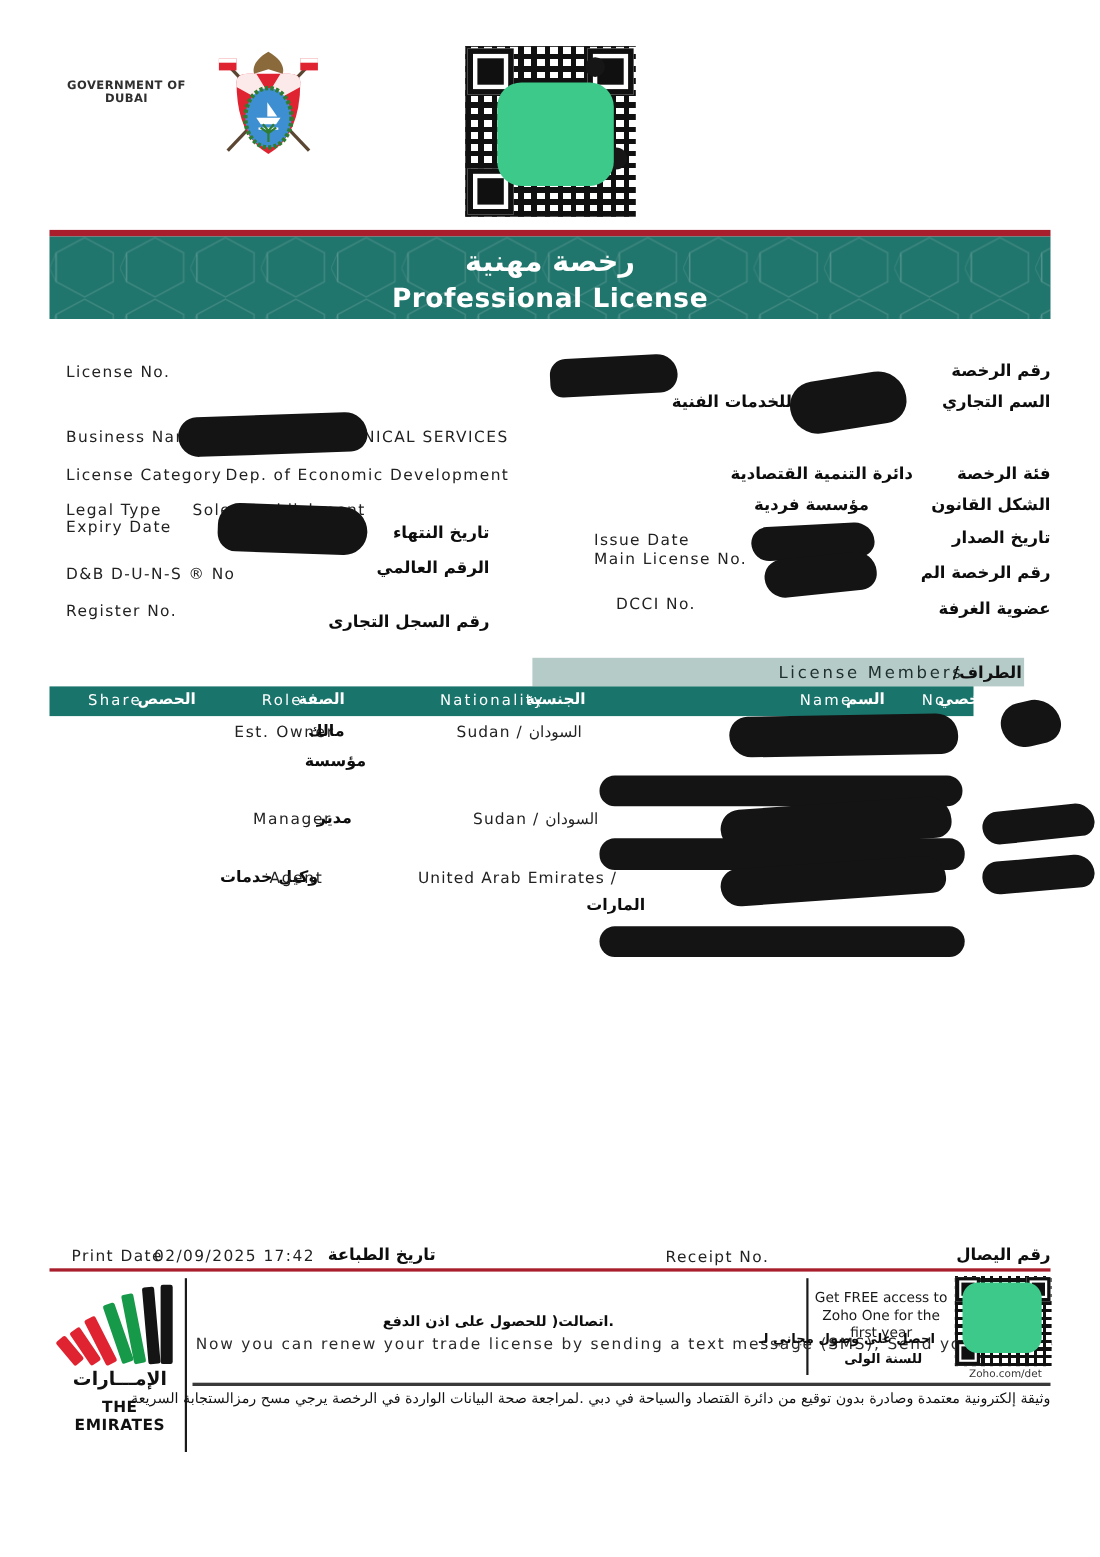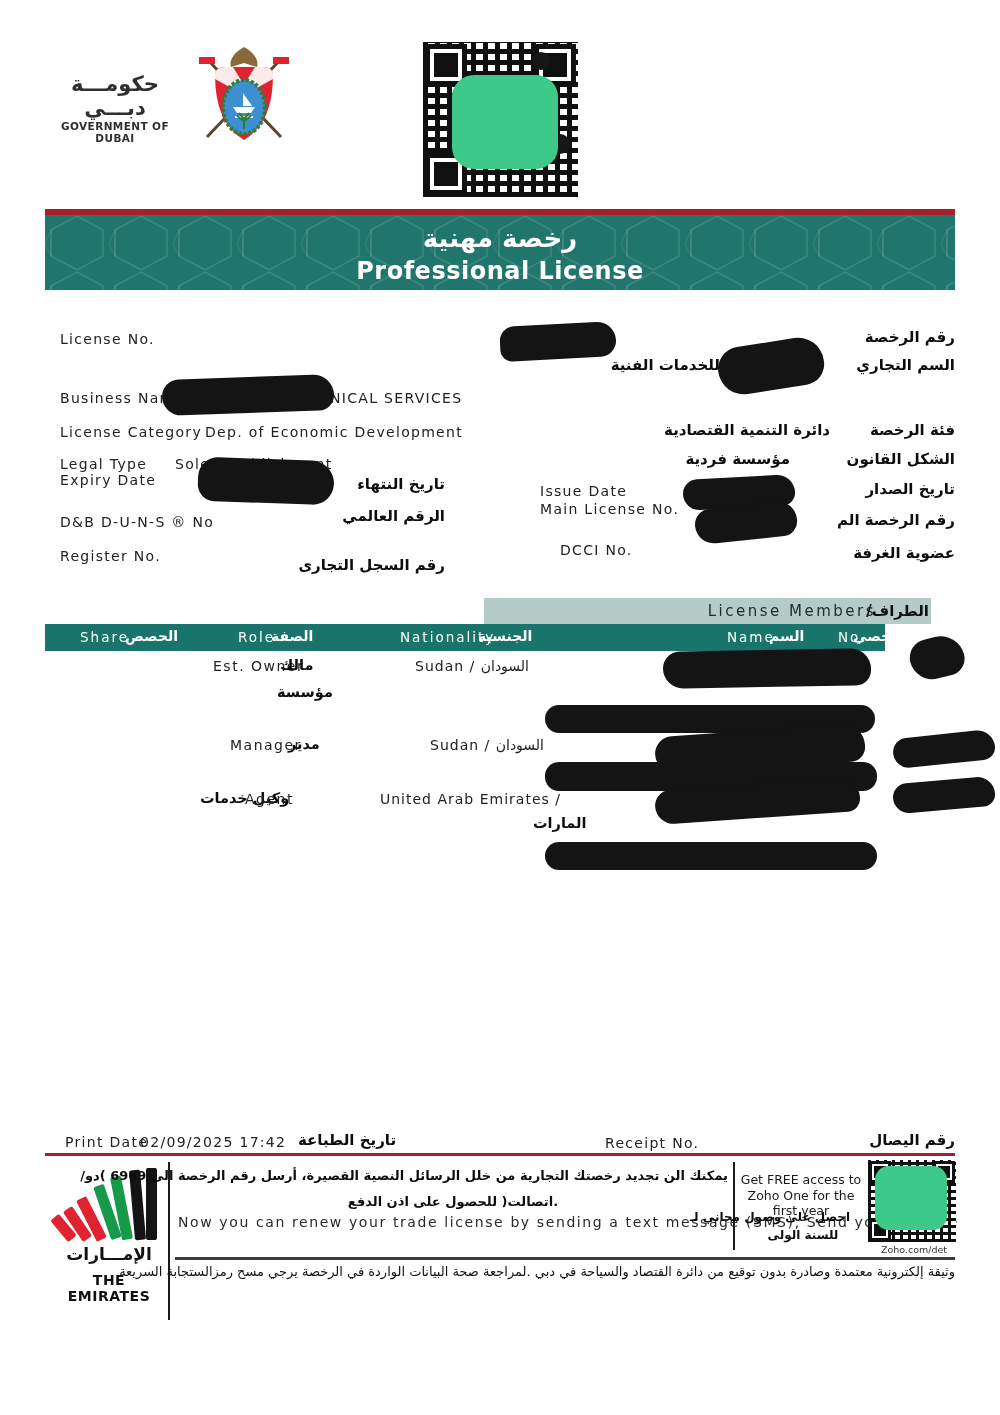--- a/index.html
+++ b/index.html
@@ -77,21 +77,20 @@
   .em-bars i:nth-child(7){left:88px;top:0;height:72px;background:#141414;}
   .em-ar{font-size:17px;font-weight:bold;color:#111;}
   .em-en{font-size:14px;font-weight:bold;color:#111;letter-spacing:.5px;}
 </style>
 </head>
 <body>
 
 <div class="page">
 
   <div class="abs" style="left:40px;top:72px;width:150px;text-align:center;">
-    <div class="gov-ar ar">حكومـــة دبـــي</div>
     <div class="gov-en">GOVERNMENT OF DUBAI</div>
   </div>
 
   <svg class="abs" style="left:193px;top:45px;" width="102" height="118" viewBox="0 0 102 118">
     <line x1="14" y1="14" x2="88" y2="92" stroke="#5a4632" stroke-width="3"></line>
     <line x1="88" y1="14" x2="14" y2="92" stroke="#5a4632" stroke-width="3"></line>
     <rect x="6" y="8" width="16" height="11" fill="#e02330"></rect>
       <rect x="6" y="8" width="16" height="4" fill="#fff"></rect>
     <rect x="80" y="8" width="16" height="11" fill="#e02330"></rect>
       <rect x="80" y="8" width="16" height="4" fill="#fff"></rect>
@@ -228,21 +227,20 @@
       <i></i>
       <i></i>
       <i></i>
     </div>
   <div class="abs em-ar ar" style="left:50px;top:1244px;width:118px;text-align:center;">الإمـــارات</div>
   <div class="abs em-en" style="left:50px;top:1272px;width:118px;text-align:center;">THE EMIRATES</div>
 
   <div class="vline" style="left:168px;top:1162px;height:158px;"></div>
   <div class="vline" style="left:733px;top:1162px;height:88px;"></div>
 
-  <div class="abs renew-ar ar nowrap" style="left:178px;top:1168px;width:550px;text-align:right;">يمكنك الن تجديد رخصتك التجارية من خلل الرسائل النصية القصيرة، أرسل رقم الرخصة الى 6969 )دو/</div>
   <div class="abs renew-ar ar" style="left:178px;top:1194px;width:550px;text-align:center;">.اتصالت( للحصول على اذن الدفع</div>
   <div class="abs renew-en" style="left:178px;top:1214px;">Now you can renew your trade license by sending a text message (SMS), Send your licence</div>
 
   <div class="abs zoho-offer" style="left:738px;top:1172px;width:126px;">Get FREE access to Zoho One for the first year</div>
   <div class="abs renew-ar ar nowrap" style="left:690px;top:1210px;font-size:12px;">احصل على وصول مجاني لـ</div>
   <div class="abs renew-ar ar" style="left:758px;top:1228px;width:90px;text-align:center;font-size:12px;">للسنة الولى</div>
 
   <div class="abs qr small" style="left:868px;top:1160px;width:88px;height:82px;">
     <div class="finder small" style="left:1px;top:1px;width:16px;height:16px;"></div>
     <div class="finder small" style="right:1px;top:1px;width:16px;height:16px;"></div>

